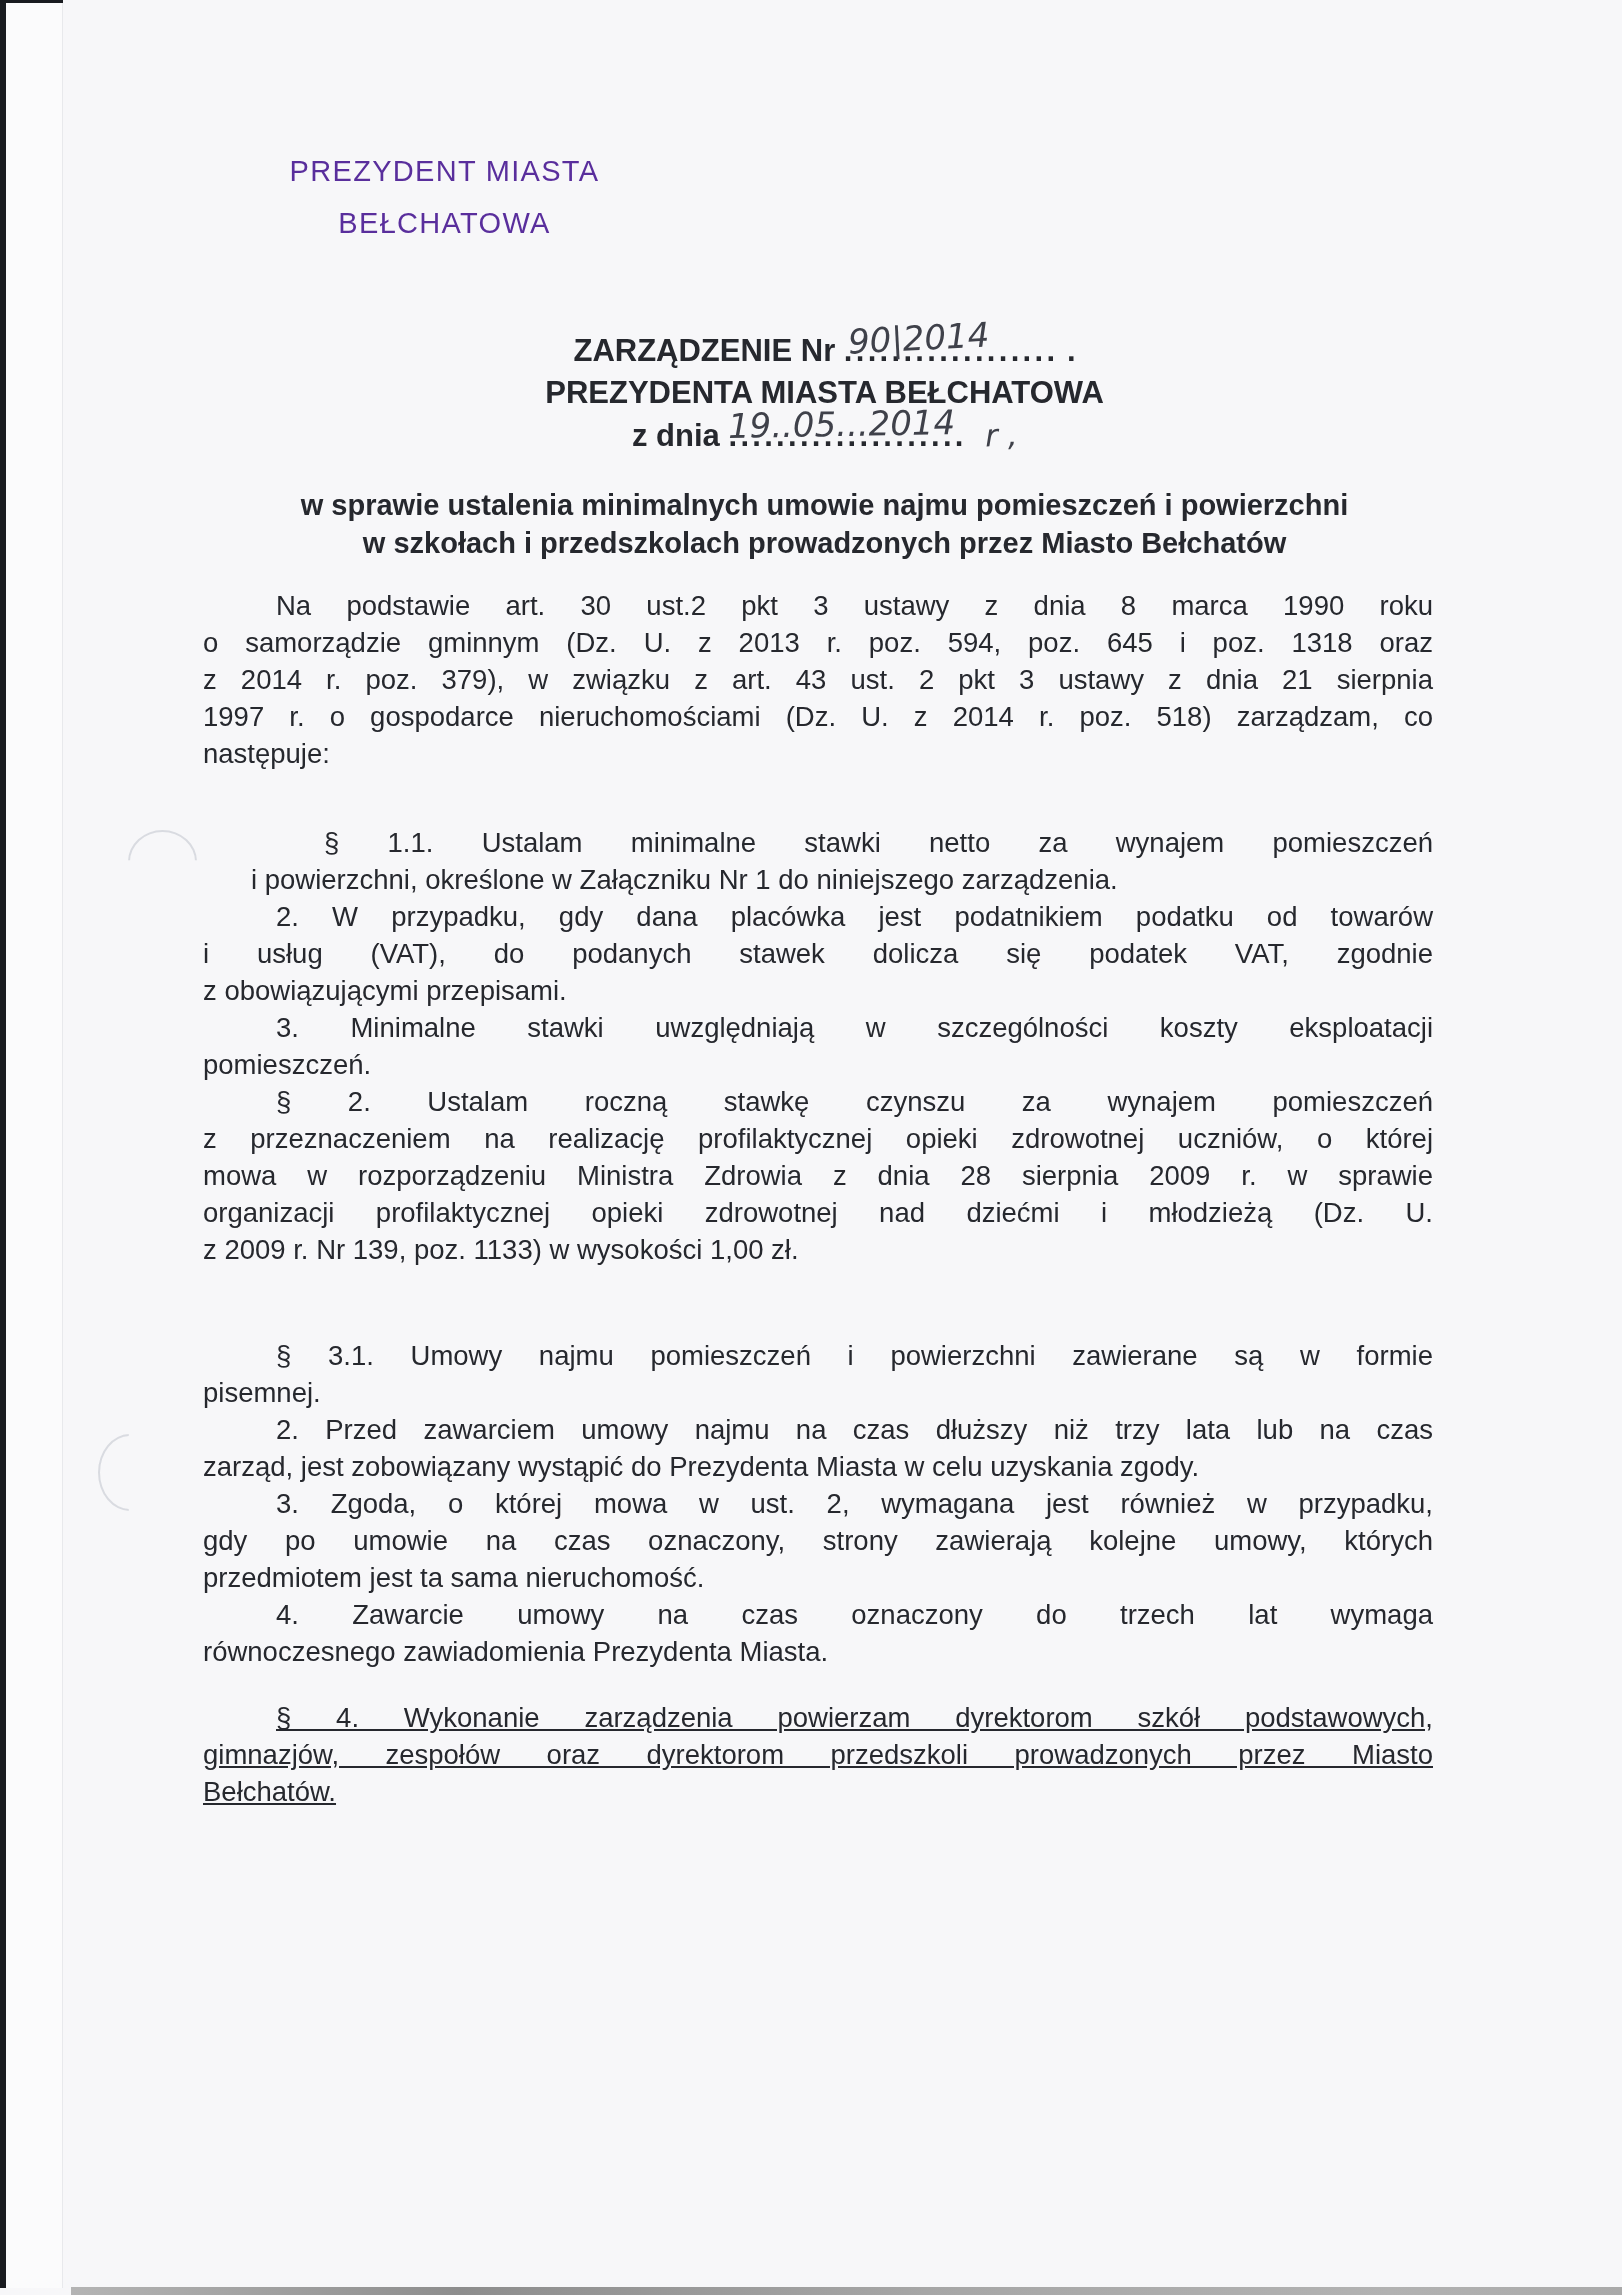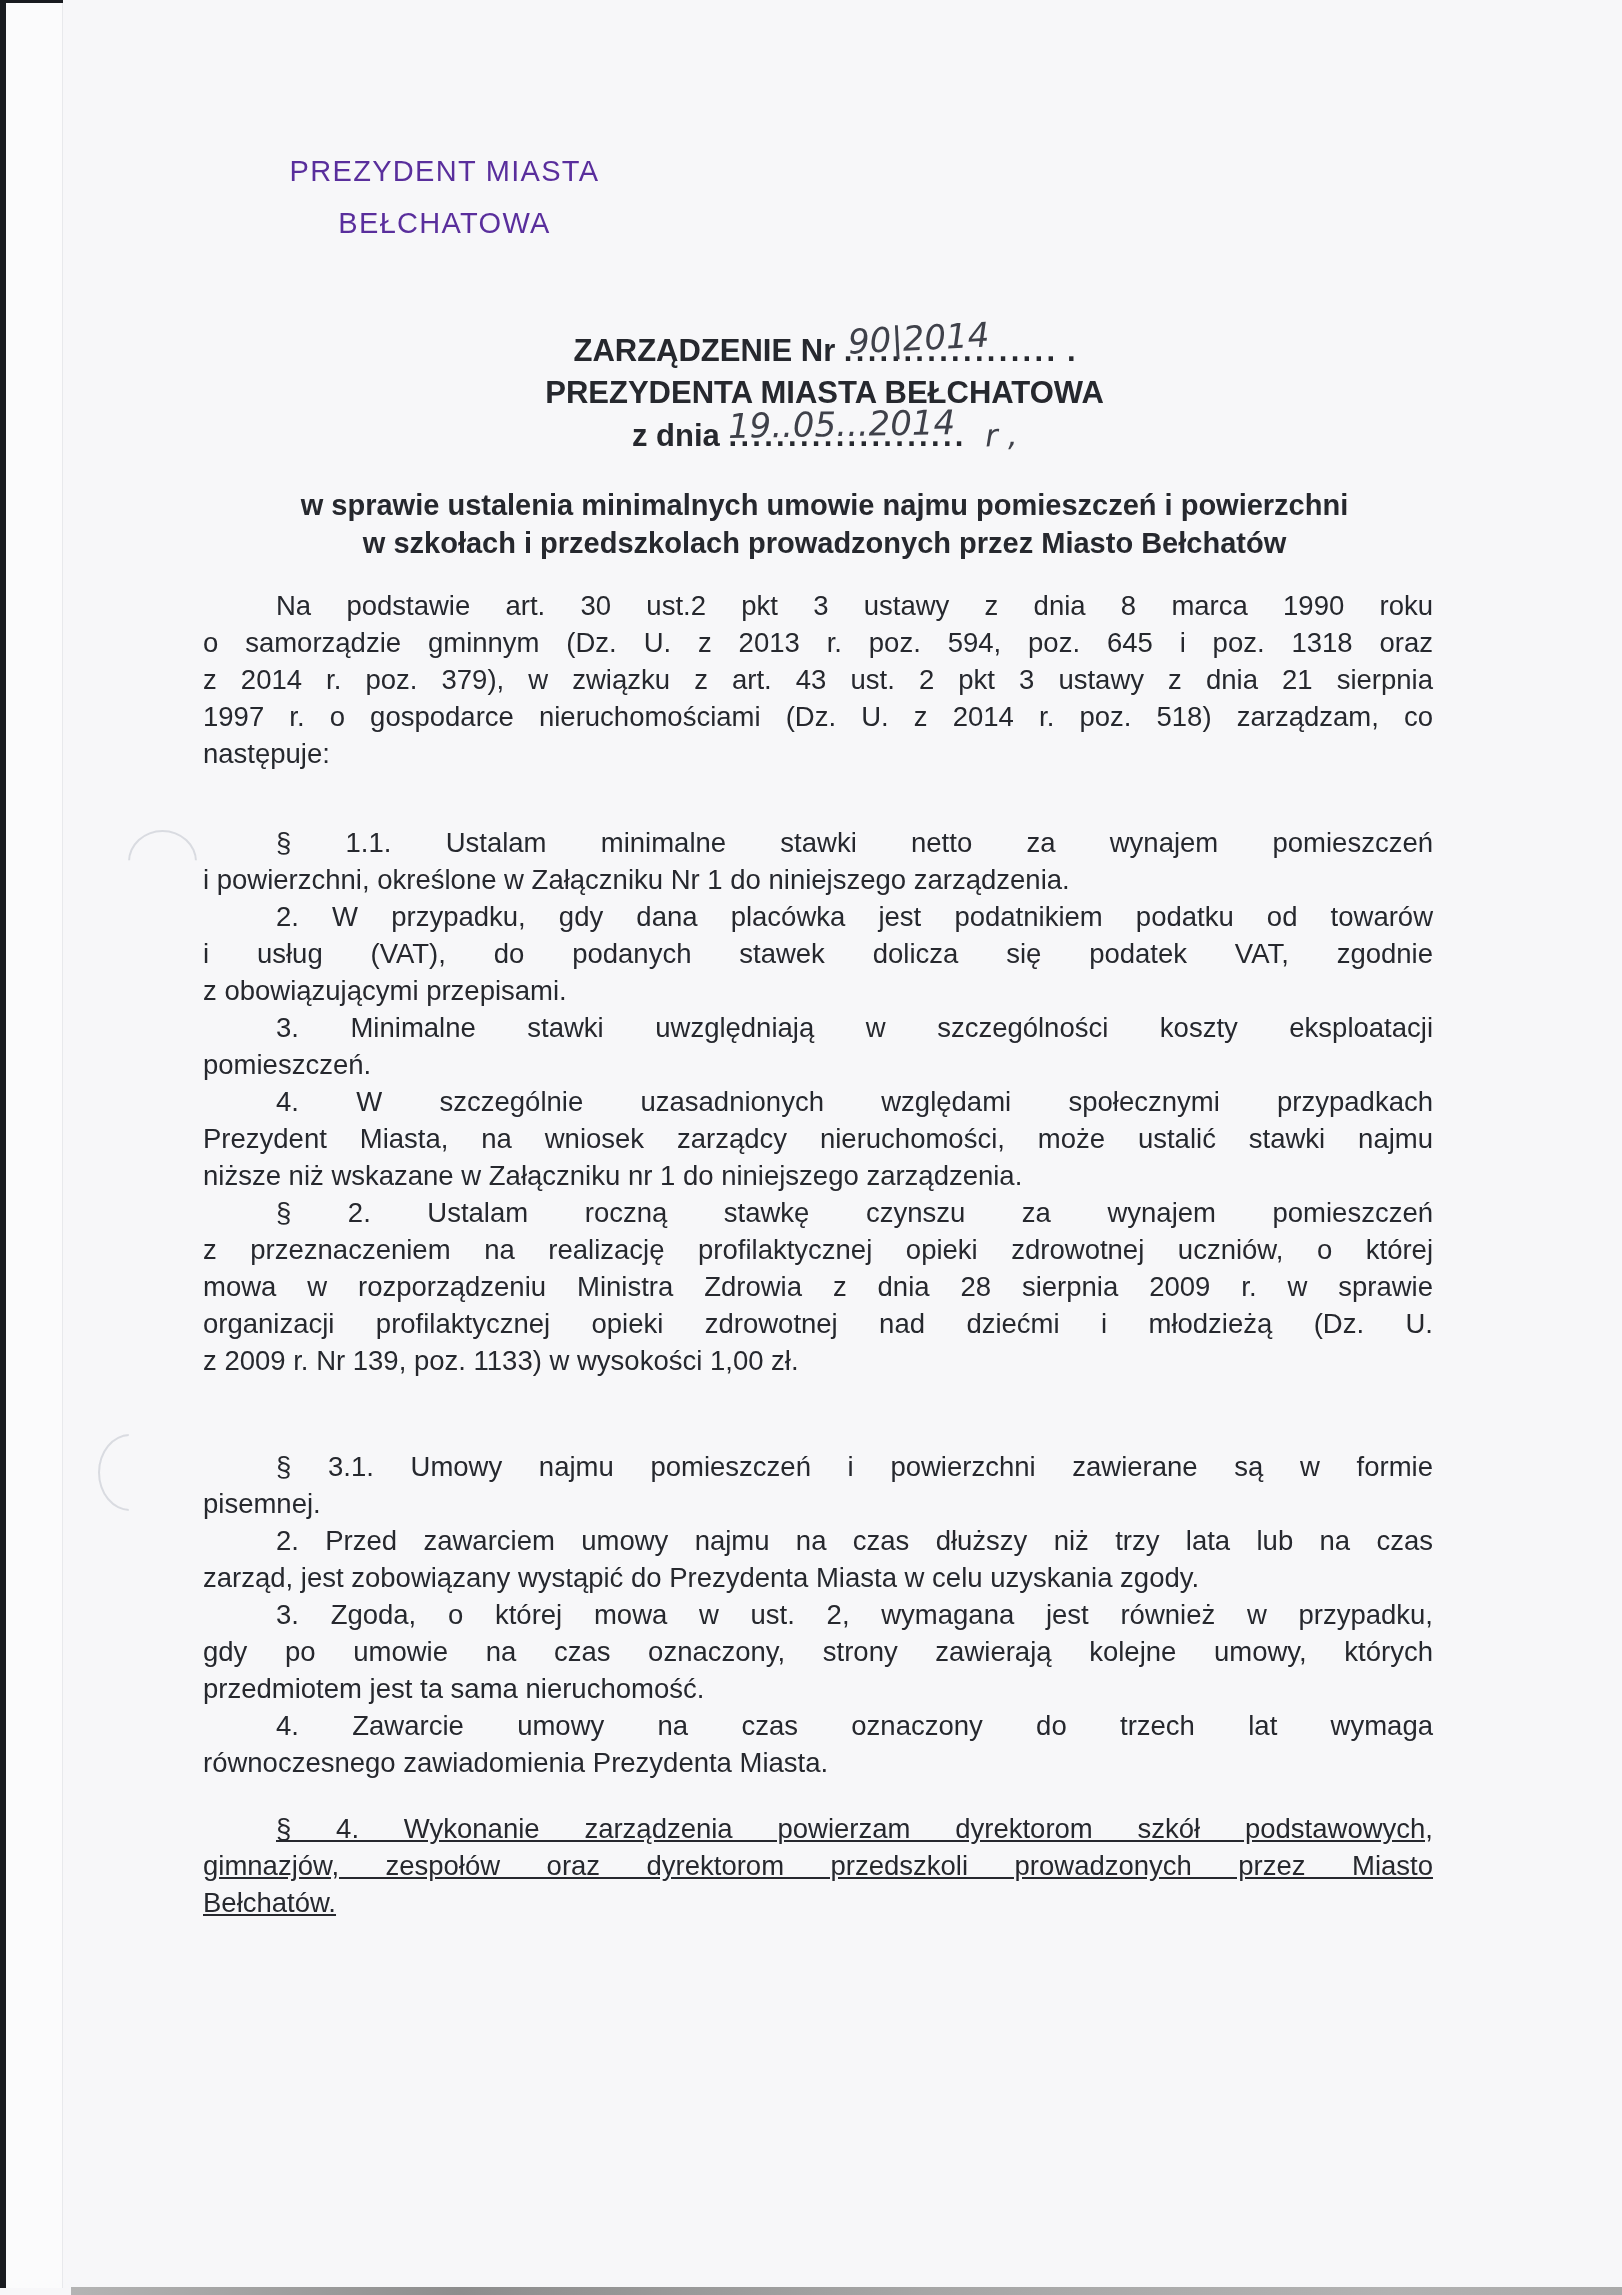--- a/index.html
+++ b/index.html
@@ -93,37 +93,32 @@
   </div>
 
   <div class="body-block">
       <div class="para">
         <div class="line first">Na podstawie art. 30 ust.2 pkt 3 ustawy z dnia 8 marca 1990 roku</div>
         <div class="line">o samorządzie gminnym (Dz. U. z 2013 r. poz. 594, poz. 645 i poz. 1318 oraz</div>
         <div class="line">z 2014 r. poz. 379), w związku z art. 43 ust. 2 pkt 3 ustawy z dnia 21 sierpnia</div>
         <div class="line">1997 r. o gospodarce nieruchomościami (Dz. U. z 2014 r. poz. 518) zarządzam, co</div>
         <div class="line">następuje:</div>
       </div>
-      <div class="para" style="margin-top: 52px;">
+      <div class="para" style="margin-top: 52px; margin-left: 48px;">
         <div class="line first">§ 1.1. Ustalam minimalne stawki netto za wynajem pomieszczeń</div>
         <div class="line">i powierzchni, określone w Załączniku Nr 1 do niniejszego zarządzenia.</div>
       </div>
       <div class="para">
         <div class="line first">2. W przypadku, gdy dana placówka jest podatnikiem podatku od towarów</div>
         <div class="line">i usług (VAT), do podanych stawek dolicza się podatek VAT, zgodnie</div>
         <div class="line">z obowiązującymi przepisami.</div>
       </div>
       <div class="para">
         <div class="line first">3. Minimalne stawki uwzględniają w szczególności koszty eksploatacji</div>
         <div class="line">pomieszczeń.</div>
-      </div>
-      <div class="para">
-        <div class="line first">4. W szczególnie uzasadnionych względami społecznymi przypadkach</div>
-        <div class="line">Prezydent Miasta, na wniosek zarządcy nieruchomości, może ustalić stawki najmu</div>
-        <div class="line">niższe niż wskazane w Załączniku nr 1 do niniejszego zarządzenia.</div>
       </div>
       <div class="para">
         <div class="line first">§ 2. Ustalam roczną stawkę czynszu za wynajem pomieszczeń</div>
         <div class="line">z przeznaczeniem na realizację profilaktycznej opieki zdrowotnej uczniów, o której</div>
         <div class="line">mowa w rozporządzeniu Ministra Zdrowia z dnia 28 sierpnia 2009 r. w sprawie</div>
         <div class="line">organizacji profilaktycznej opieki zdrowotnej nad dziećmi i młodzieżą (Dz. U.</div>
         <div class="line">z 2009 r. Nr 139, poz. 1133) w wysokości 1,00 zł.</div>
       </div>
       <div class="para" style="margin-top: 69px;">
         <div class="line first">§ 3.1. Umowy najmu pomieszczeń i powierzchni zawierane są w formie</div>

